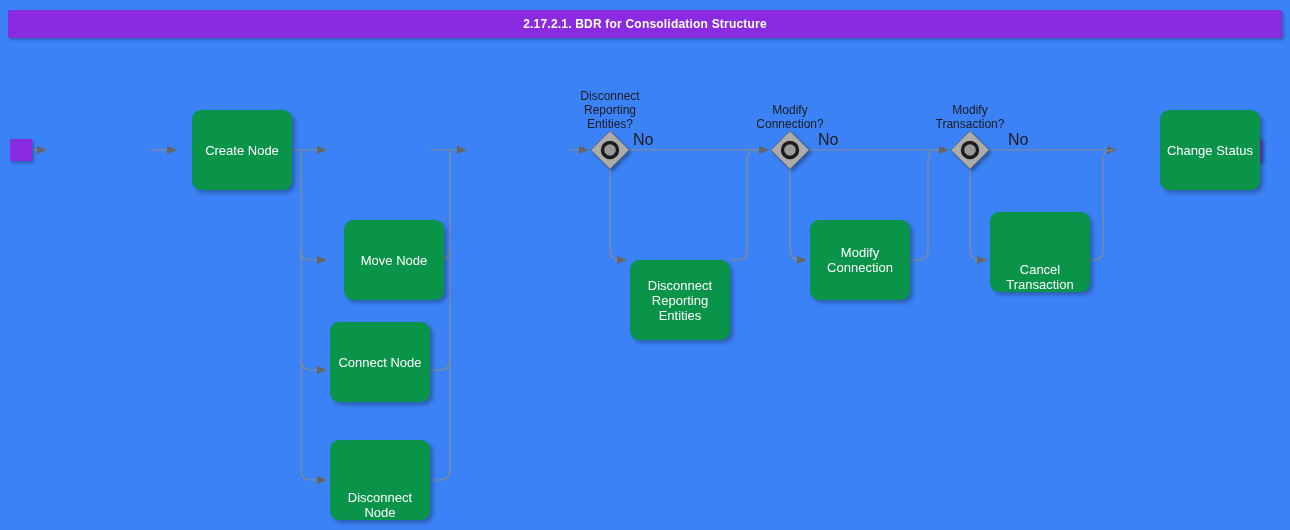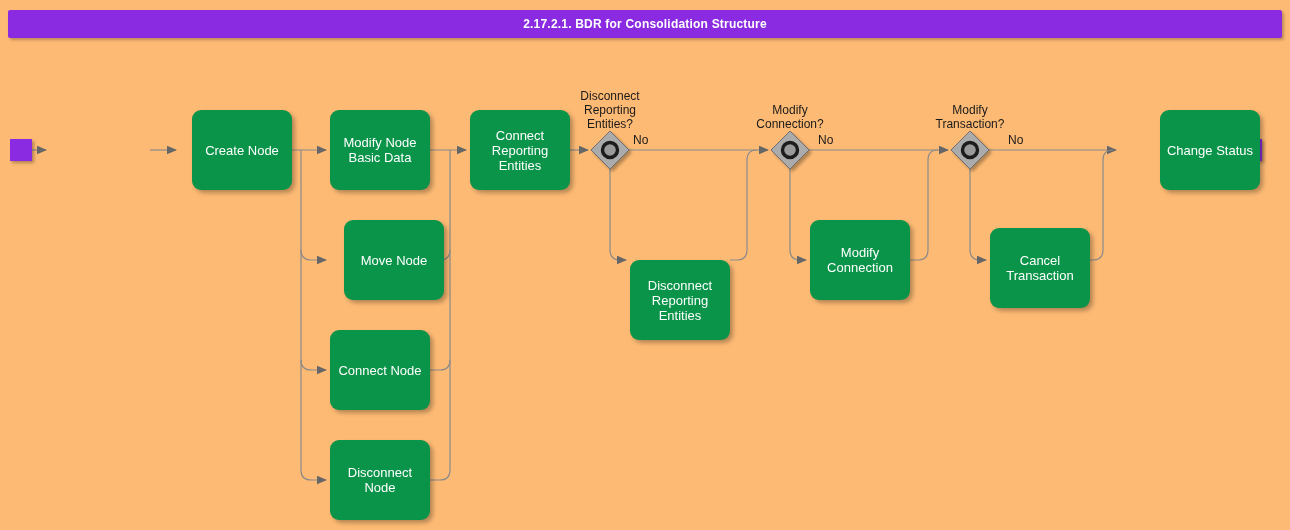--- a/index.html
+++ b/index.html
@@ -1,17 +1,17 @@
 <!DOCTYPE html>
 <html><head>
 <meta charset="utf-8">
 <style>
   html,body{margin:0;padding:0;background:#ffffff;}
   body{font-family:"Liberation Sans",sans-serif;}
-  .canvas{position:relative;width:1290px;height:530px;background:#fdba74;overflow:hidden;}
+  .canvas{position:relative;width:1290px;height:530px;background:#3b82f6;overflow:hidden;}
 
   .title-bar{
     position:absolute;left:8px;top:10px;width:1274px;height:28px;
     background:#8A2BE2;border-radius:2px;
     display:flex;align-items:center;justify-content:center;
     box-shadow:2px 2px 3px rgba(0,0,0,0.25);
   }
   .title-bar span{color:#ffffff;font-size:12px;font-weight:bold;letter-spacing:.2px;}
 
   .task{
@@ -27,21 +27,21 @@
     box-shadow:2px 2px 3px rgba(0,0,0,0.3);
   }
 
   .connector-layer{position:absolute;left:0;top:0;}
 
   .q-label{
     position:absolute;width:100px;text-align:center;
     color:#1a1a1a;font-size:12px;line-height:14px;
   }
   .no-label{
-    position:absolute;color:#1a1a1a;font-size:12px;line-height:14px;
+    position:absolute;color:#1a1a1a;font-size:16px;line-height:14px;
   }
 </style>
 </head>
 <body>
 
 <div class="canvas">
 
   <div class="title-bar">
     <span>2.17.2.1. BDR for Consolidation Structure</span>
   </div>
@@ -100,42 +100,36 @@
       <circle cx="970" cy="150" r="7.5" fill="#9A9A9A" stroke="#1A1A1A" stroke-width="3.4"></circle>
     </g>
   </svg>
 
   <div class="terminal" style="left:10px;top:139px;"></div>
   <div class="terminal" style="left:1240px;top:139px;"></div>
 
   <div class="task" style="left:180px;top:110px;margin-left:12px;">
     <span>Create Node</span>
   </div>
-  <div class="task" style="left:330px;top:110px;">
-    <span>Modify Node Basic Data</span>
-  </div>
   <div class="task" style="left:344px;top:220px;">
     <span>Move Node</span>
   </div>
-  <div class="task" style="left:330px;top:330px;border-radius:9px;">
+  <div class="task" style="left:330px;top:322px;border-radius:9px;">
     <span>Connect Node</span>
   </div>
-  <div class="task" style="left:330px;top:440px;">
+  <div class="task" style="left:330px;top:440px;align-items:flex-end;">
     <span>Disconnect Node</span>
-  </div>
-  <div class="task" style="left:470px;top:110px;">
-    <span>Connect Reporting Entities</span>
   </div>
   <div class="task" style="left:630px;top:220px;margin-top:40px;">
     <span>Disconnect Reporting Entities</span>
   </div>
   <div class="task" style="left:810px;top:220px;text-align:center;">
     <span>Modify Connection</span>
   </div>
-  <div class="task" style="left:990px;top:228px;">
+  <div class="task" style="left:990px;top:212px;align-items:flex-end;">
     <span>Cancel Transaction</span>
   </div>
   <div class="task" style="left:1120px;top:110px;margin-left:40px;">
     <span>Change Status</span>
   </div>
 
   <div class="q-label" style="left:740px;top:103px;">Modify Connection?</div>
   <div class="q-label" style="left:560px;top:89px;">Disconnect Reporting Entities?</div>
   <div class="q-label" style="left:920px;top:103px;">Modify Transaction?</div>
 

